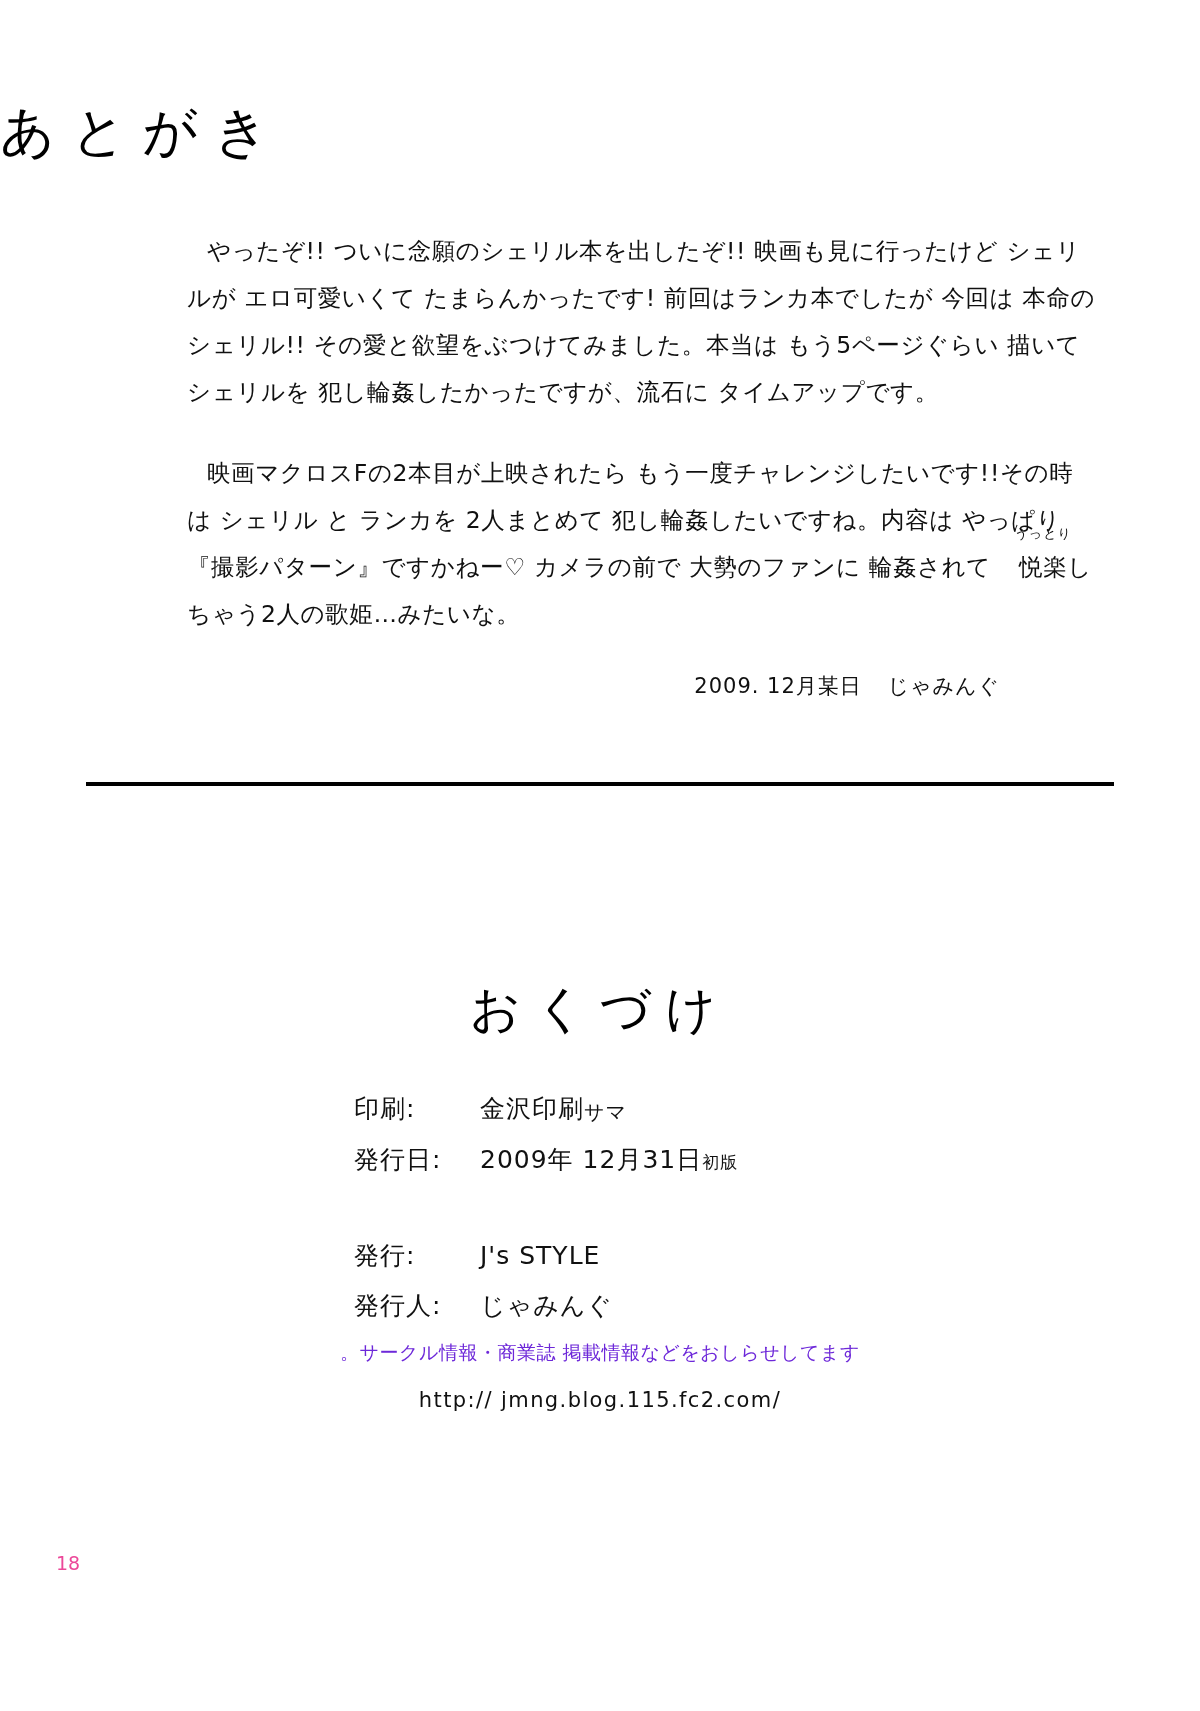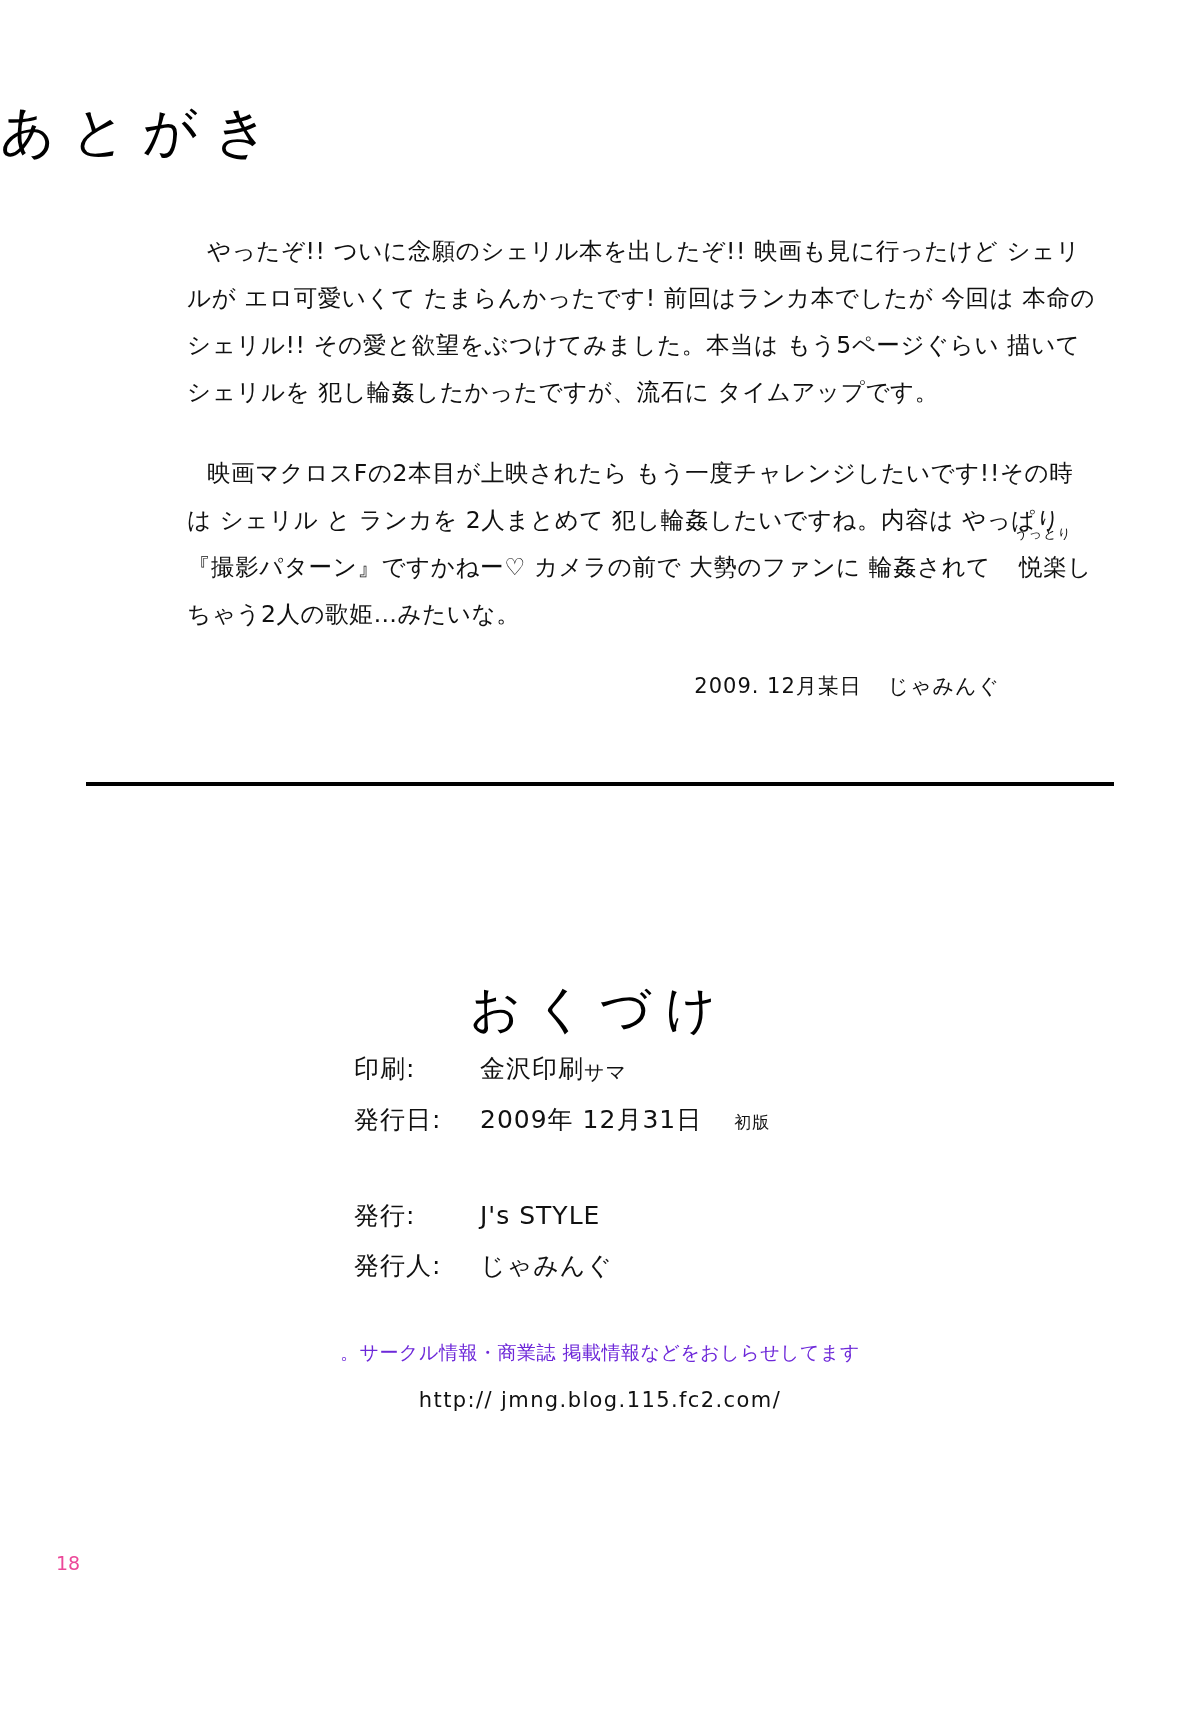--- a/index.html
+++ b/index.html
@@ -98,21 +98,21 @@
     width: 1200px;
     text-align: center;
     font-size: 50px;
     letter-spacing: 14px;
     color: #000;
     margin-top: 48px;
   }
 
   .colophon-block {
     position: absolute;
-    top: 1044px;
+    top: 1084px;
     left: 0;
     width: 1028px;
   }
   .colophon-rows {
     width: 560px;
     margin: 0 auto;
     padding-left: 120px;
     box-sizing: border-box;
   }
   .colo-row {
@@ -130,21 +130,21 @@
     margin-left: 14px;
   }
   .colo-suffix {
     font-size: 20px;
     margin-left: 0;
     position: relative;
     top: 2px;
   }
   .colo-sub {
     font-size: 17px;
-    margin-left: 32px;
+    margin-left: 0;
   }
   .colo-gap {
     height: 44px;
   }
 
   .site-note {
     position: absolute;
     top: 1340px;
     left: 0;
     width: 1200px;

